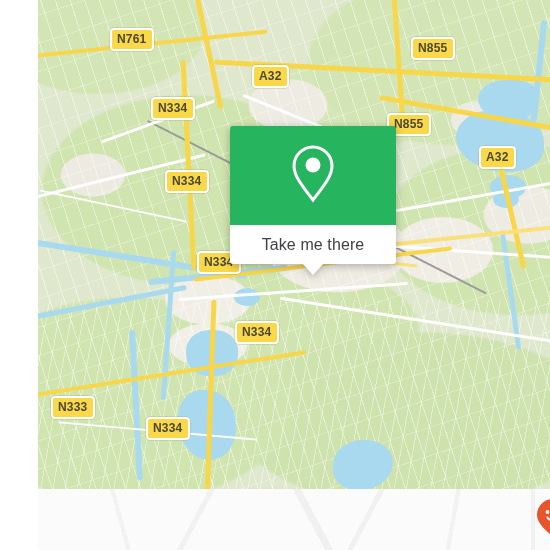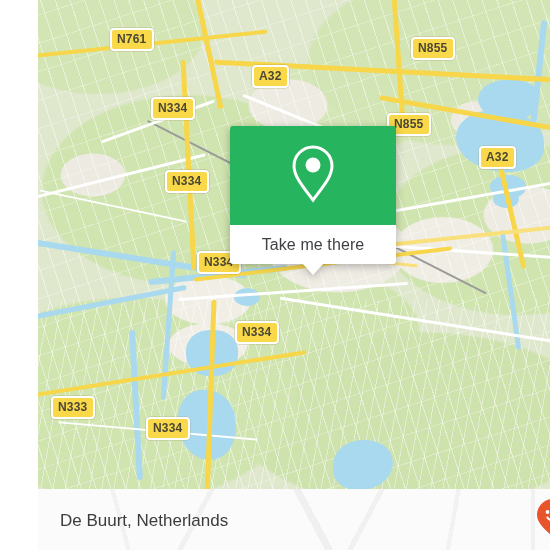--- a/index.html
+++ b/index.html
@@ -191,21 +191,20 @@
       </div>
       <div class="callout-white">
         <span class="callout-label">Take me there</span>
       </div>
       <div class="callout-tip"></div>
     </div>
   </div>
 
   <div class="footer">
     <div class="footer-watermark"></div>
-    <div class="footer-title">De Buurt, Netherlands</div>
     <div class="brand">
       <span>
         <svg width="34" height="40" viewBox="0 0 34 40" aria-hidden="true">
           <path d="M17 1 C8.2 1 1 8.2 1 17 C1 25 9 31.5 17 39 C25 31.5 33 25 33 17 C33 8.2 25.8 1 17 1 Z" fill="#e8542c"></path>
           <circle cx="11.5" cy="14" r="1.9" fill="#ffffff"></circle>
           <circle cx="22.5" cy="14" r="1.9" fill="#ffffff"></circle>
           <path d="M11.5 19.5 C13.5 23.2 20.5 23.2 22.5 19.5" fill="none" stroke="#ffffff" stroke-width="2.1" stroke-linecap="round"></path>
         </svg>
       </span>
     </div>

